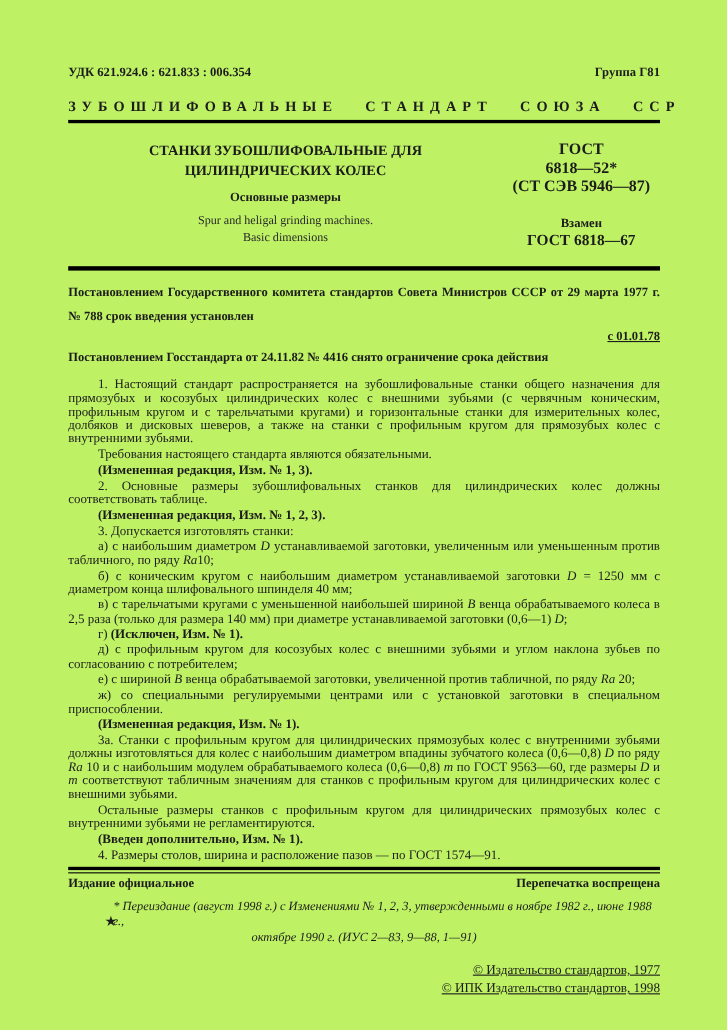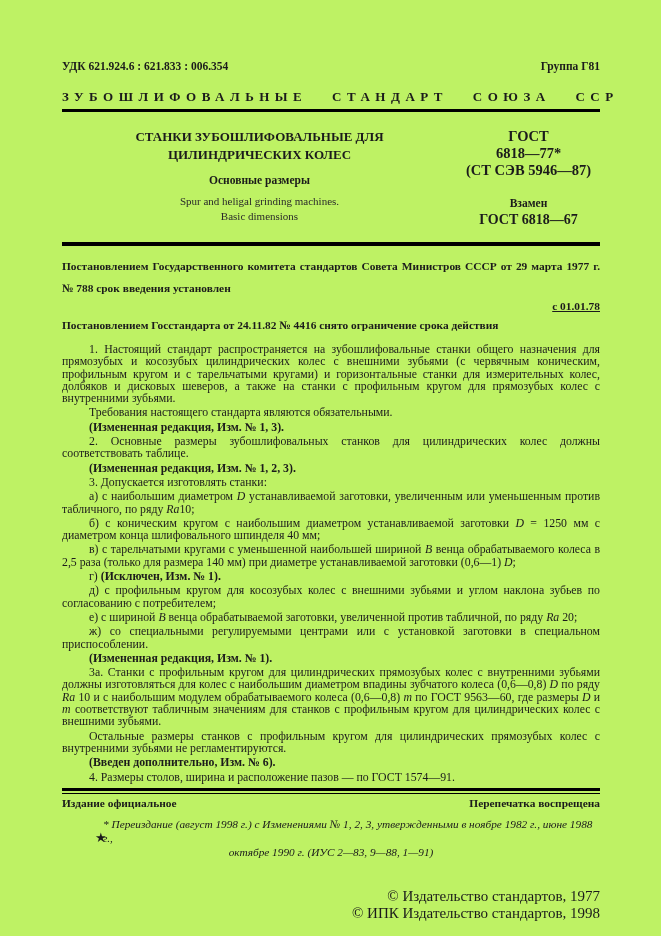--- a/index.html
+++ b/index.html
@@ -57,21 +57,21 @@
     display:flex; justify-content:space-between;
     font-size:11.4px; font-weight:bold;
   }
   .footnote { position:relative; margin-top:8px; font-size:11.3px; font-style:italic; }
   .footnote-l1 { padding-left:41px; line-height:14px; }
   .footnote-l2 { text-align:center; line-height:14px; }
   .footnote-star {
     position:absolute; left:33px; top:14px;
     font-style:normal; font-size:13px; line-height:13px;
   }
-  .copyright { margin-top:29px; text-align:right; font-size:15px; line-height:17.5px; }
+  .copyright { margin-top:14px; text-align:right; font-size:12px; line-height:17.5px;text-decoration:underline; }
 </style>
 </head>
 <body>
 
 <div class="page">
 
   <div class="udk-row">
     <span>УДК 621.924.6 : 621.833 : 006.354</span>
     <span>Группа Г81</span>
   </div>
@@ -84,21 +84,21 @@
       <div class="doc-title">СТАНКИ ЗУБОШЛИФОВАЛЬНЫЕ ДЛЯ ЦИЛИНДРИЧЕСКИХ КОЛЕС</div>
       <div class="doc-subtitle">Основные размеры</div>
       <div class="doc-title-en">
         <div>Spur and heligal grinding machines.</div>
         <div>Basic dimensions</div>
       </div>
     </div>
     <div class="title-right">
       <div class="gost-id">
         <div>ГОСТ</div>
-        <div>6818—77*</div>
+        <div>6818—52*</div>
         <div>(СТ СЭВ 5946—87)</div>
       </div>
       <div class="vzamen">
         <div class="vzamen-label">Взамен</div>
         <div class="vzamen-value">ГОСТ 6818—67</div>
       </div>
     </div>
   </div>
 
   <div class="rule rule-thick"></div>
@@ -121,21 +121,21 @@
       <p><span>а) с наибольшим диаметром </span><span class="seg-i">D</span><span> устанавливаемой заготовки, увеличенным или уменьшенным против табличного, по ряду </span><span class="seg-i">Ra</span><span>10;</span></p>
       <p><span>б) с коническим кругом с наибольшим диаметром устанавливаемой заготовки </span><span class="seg-i">D</span><span> = 1250 мм с диаметром конца шлифовального шпинделя 40 мм;</span></p>
       <p><span>в) с тарельчатыми кругами с уменьшенной наибольшей шириной </span><span class="seg-i">B</span><span> венца обрабатываемого колеса в 2,5 раза (только для размера 140 мм) при диаметре устанавливаемой заготовки (0,6—1) </span><span class="seg-i">D</span><span>;</span></p>
       <p><span>г) </span><span class="seg-b">(Исключен, Изм. № 1).</span></p>
       <p><span>д) с профильным кругом для косозубых колес с внешними зубьями и углом наклона зубьев по согласованию с потребителем;</span></p>
       <p><span>е) с шириной </span><span class="seg-i">B</span><span> венца обрабатываемой заготовки, увеличенной против табличной, по ряду </span><span class="seg-i">Ra</span><span> 20;</span></p>
       <p><span>ж) со специальными регулируемыми центрами или с установкой заготовки в специальном приспособлении.</span></p>
       <p><span class="seg-b">(Измененная редакция, Изм. № 1).</span></p>
       <p><span>3а. Станки с профильным кругом для цилиндрических прямозубых колес с внутренними зубьями должны изготовляться для колес с наибольшим диаметром впадины зубчатого колеса (0,6—0,8) </span><span class="seg-i">D</span><span> по ряду </span><span class="seg-i">Ra</span><span> 10 и с наибольшим модулем обрабатываемого колеса (0,6—0,8) </span><span class="seg-i">m</span><span> по ГОСТ 9563—60, где размеры </span><span class="seg-i">D</span><span> и </span><span class="seg-i">m</span><span> соответствуют табличным значениям для станков с профильным кругом для цилиндрических колес с внешними зубьями.</span></p>
       <p><span>Остальные размеры станков с профильным кругом для цилиндрических прямозубых колес с внутренними зубьями не регламентируются.</span></p>
-      <p><span class="seg-b">(Введен дополнительно, Изм. № 6).</span></p>
+      <p><span class="seg-b">(Введен дополнительно, Изм. № 1).</span></p>
       <p><span>4. Размеры столов, ширина и расположение пазов — по ГОСТ 1574—91.</span></p>
     </div>
 
   <div class="footer-rules">
     <div class="thick"></div>
     <div class="thin"></div>
   </div>
 
   <div class="footer-row">
     <span>Издание официальное</span>

